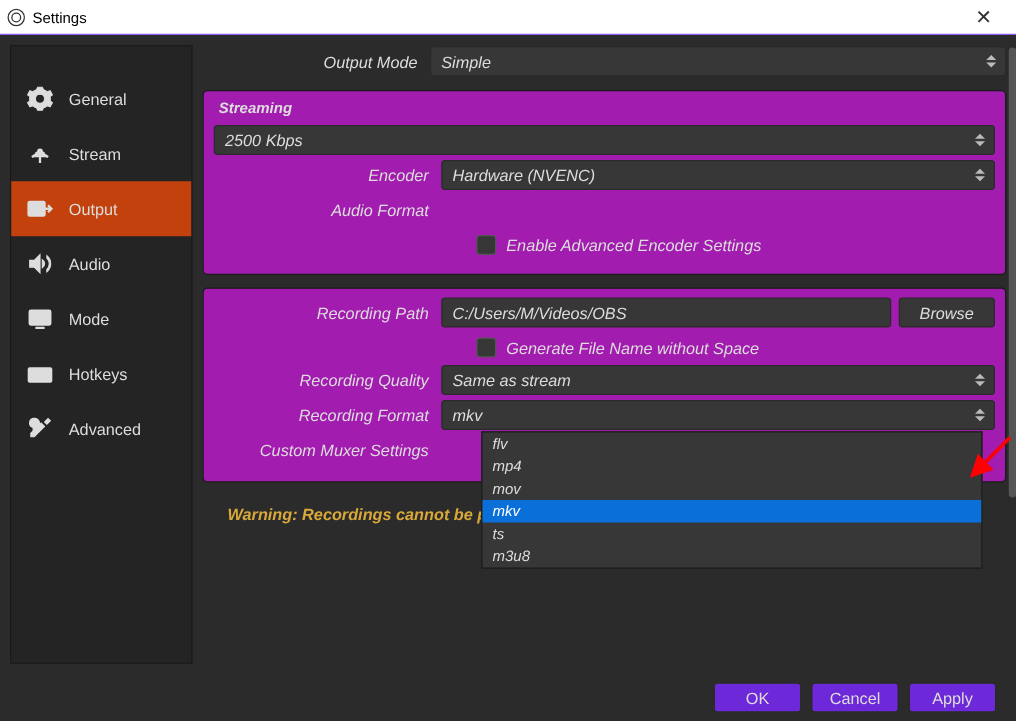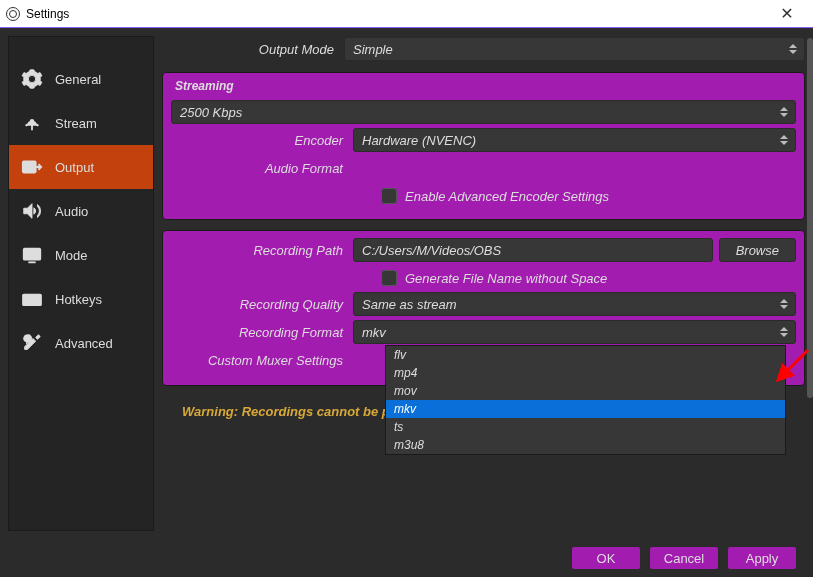--- a/index.html
+++ b/index.html
@@ -170,21 +170,21 @@
     z-index:20;
   }
   .footer {
     height:38px;
     display:flex; justify-content:flex-end; align-items:center;
     padding-right:16px; gap:8px;
     background:#2b2b2b;
   }
   .footer-btn {
     height:24px; width:70px;
-    background:#a21caf; border:1px solid #2a2a2a;
+    background:#6d28d9; border:1px solid #2a2a2a;
     border-radius:3px;
     display:flex; align-items:center; justify-content:center;
     cursor:pointer; font-size:13px; color:#ddd;
   }
 </style>
 </head>
 <body>
 
 <div class="titlebar">
   <div class="obs-icon"></div>

